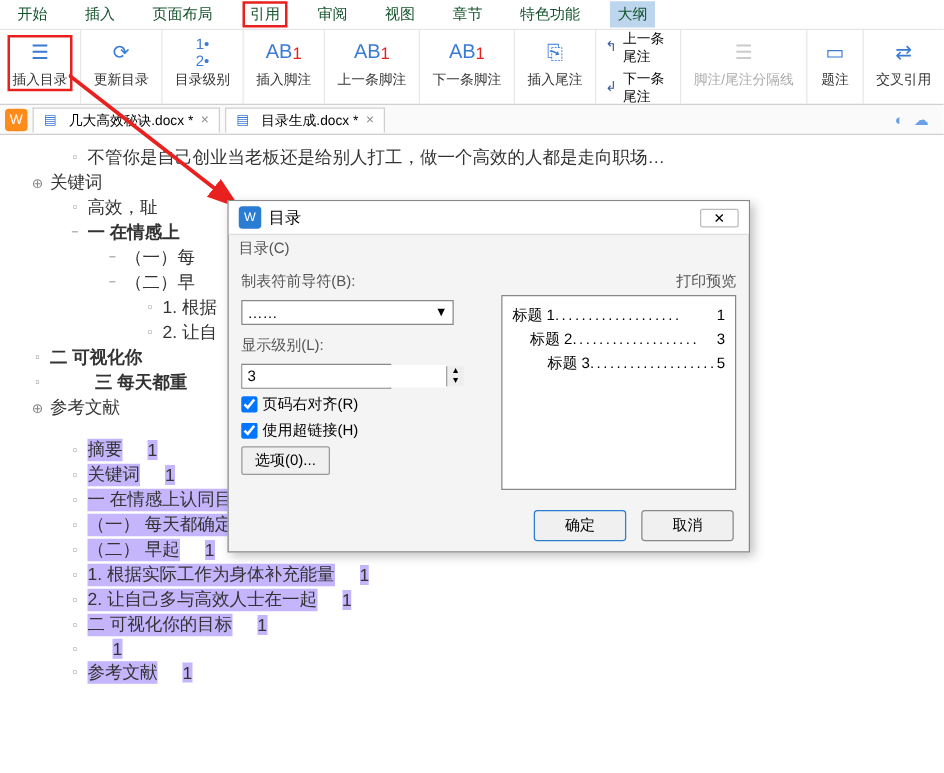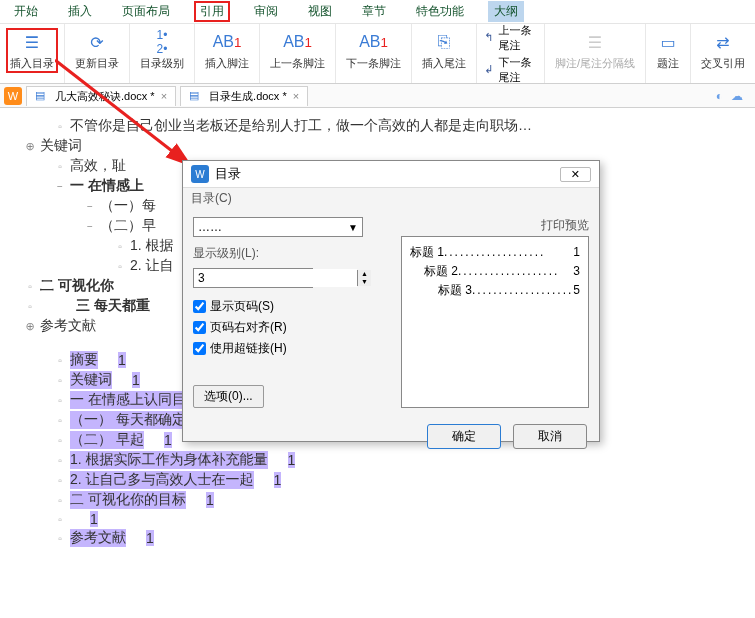--- a/index.html
+++ b/index.html
@@ -56,21 +56,21 @@
     .combo .arr { font-size:10px;}
     .spinner { display:flex; align-items:center; border:1px solid #888; background:#fff; width:120px;}
     .spinner input { border:none; flex:1; padding:2px 4px; font-size:12px; outline:none;}
     .spinner .spin-btns { display:flex; flex-direction:column; border-left:1px solid #888;}
     .spinner .spin-btns span { font-size:7px; padding:0 3px; line-height:8px; cursor:pointer; background:#eee;}
     .chk-row { display:flex; align-items:center; gap:4px; font-size:12px;}
     .chk-row input { width:13px; height:13px;}
     .preview-box { border:1px solid #888; background:#fff; flex:1; padding:6px 8px; font-size:12px; font-family:SimSun; line-height:1.6;}
     .preview-box .pline { display:flex; white-space:nowrap;}
     .preview-box .dots { flex:1; overflow:hidden; letter-spacing:2px;}
-    .dlg-options { margin-top:24px;}
+    .dlg-options { margin-top:0;}
     .opt-btn { border:1px solid #999; background:#f0f0f0; padding:2px 10px; font-size:12px; cursor:pointer; border-radius:2px;}
     .dlg-footer { display:flex; justify-content:flex-end; gap:12px; padding:8px 12px; }
     .dlg-btn { border:1px solid #888; padding:3px 24px; font-size:12px; cursor:pointer; border-radius:3px; background:#f0f0f0;}
     .dlg-btn.primary { border:1px solid #2b7cd3; }
     
     .toc-start { font-size:12px; color:#555; padding:2px 0 2px 8px;}
   </style>
 </head>
 <body>
 
@@ -297,36 +297,33 @@
 
 <div class="dialog">
   <div class="dlg-title">
     <span class="ico">W</span>
     <span class="txt">目录</span>
     <span class="dlg-close">✕</span>
   </div>
   <div class="toc-start">目录(C)</div>
   <div class="dlg-body">
     <div class="dlg-left">
+      <div class="sub-label">制表符前导符(B):</div>
       <div class="combo">
           <span>……</span>
           <span class="arr">▼</span>
         </div>
       <div class="sub-label" style="margin-top:4px;">显示级别(L):</div>
       <div class="spinner">
         <input value="3" style="">
         <div class="spin-btns">
             <span>▲</span>
             <span>▼</span>
           </div>
       </div>
-      <label class="chk-row" style="margin-top:6px;">
-          <input type="checkbox" checked="" style="">
-          <span>显示页码(S)</span>
-        </label>
       <label class="chk-row">
           <input type="checkbox" checked="" style="">
           <span>页码右对齐(R)</span>
         </label>
       <label class="chk-row">
           <input type="checkbox" checked="" style="">
           <span>使用超链接(H)</span>
         </label>
       <div class="dlg-options"><button class="opt-btn">选项(0)...</button></div>
     </div>

